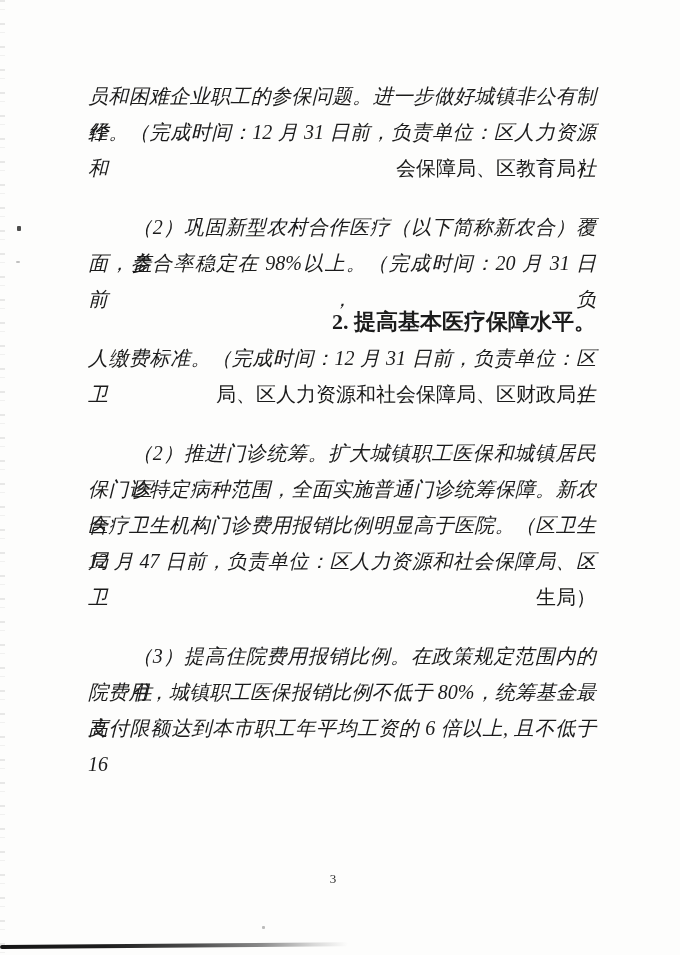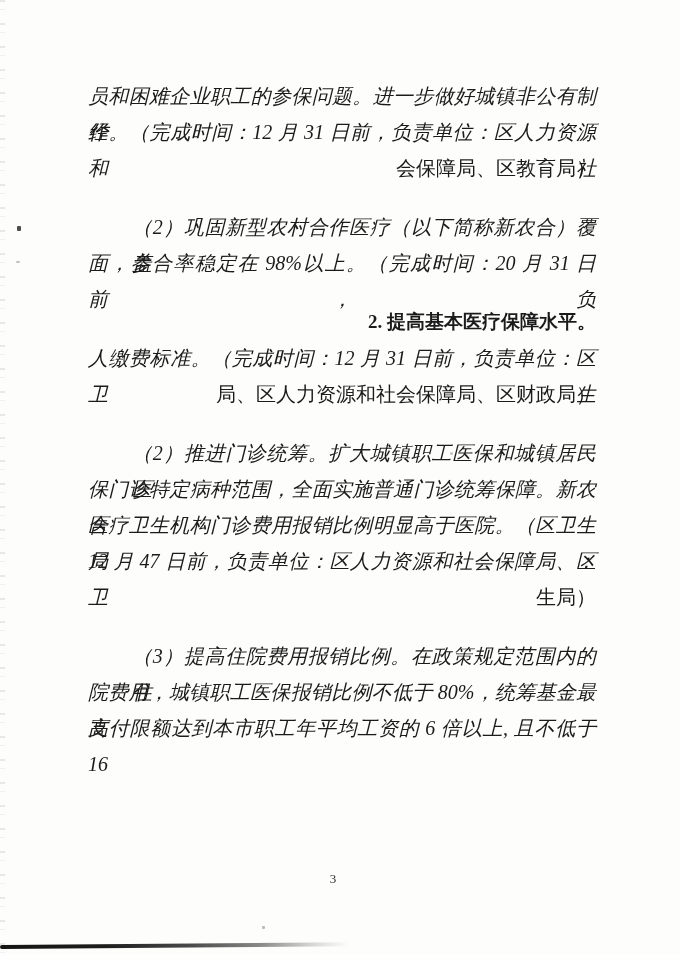--- a/index.html
+++ b/index.html
@@ -18,21 +18,21 @@
     text-align:right;letter-spacing:0;
   }
   .line.stretch{
     text-align:justify;
     text-align-last:justify;
     font-style:italic;
   }
   .line.indent{padding-left:44px;margin-top:23px;}
   .para.bold .line{
     font-weight:bold;
-    font-size:19px;
+    font-size:22px;
   }
   .page-num{
     position:absolute;top:871px;left:0;width:666px;
     text-align:center;font-size:13px;color:#2a2a2a;
   }
   
   .edge-noise{
     position:absolute;left:0;top:0;width:5px;height:955px;
     background:repeating-linear-gradient(
       to bottom,

